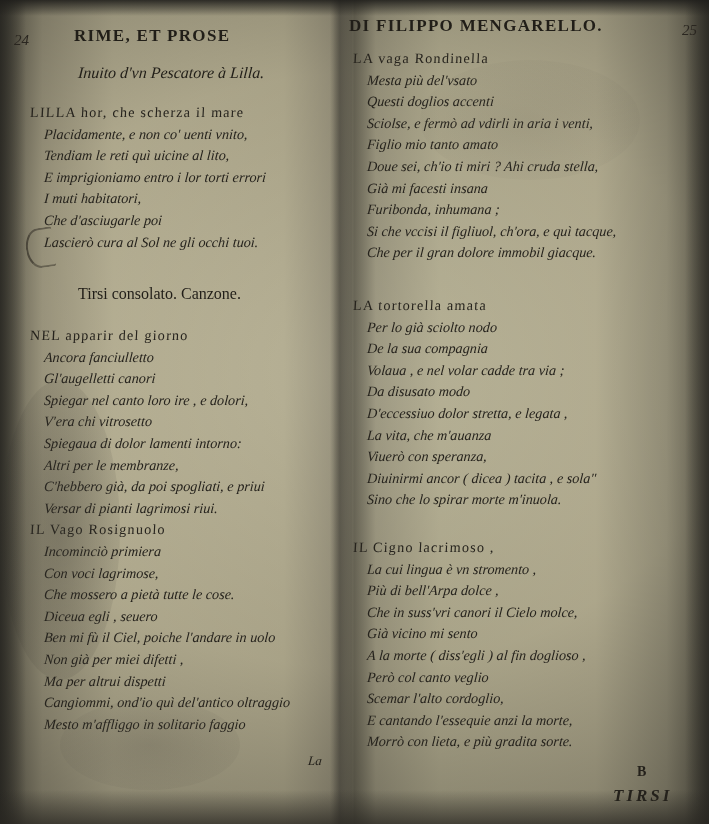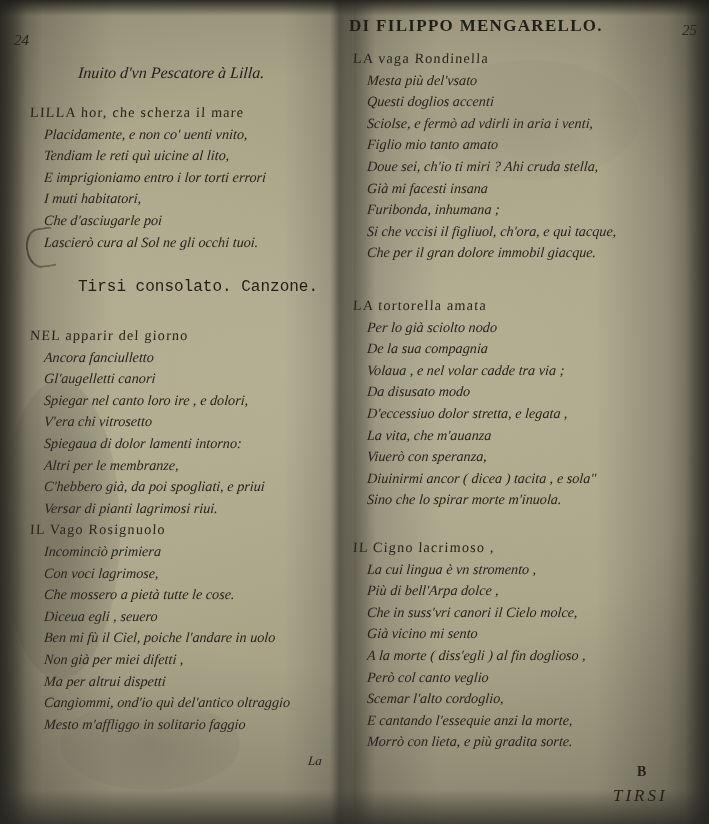--- a/index.html
+++ b/index.html
@@ -116,21 +116,21 @@
   .signature {
     position: absolute;
     font-size: 14px;
     font-weight: 600;
   }
   .sig-big {
     position: absolute;
     font-size: 17px;
     letter-spacing: 3px;
     font-style: italic;
-    font-weight: 400;
+    font-weight: 700;
   }
   
   .ink-mark {
     position: absolute;
     left: 18px;
     top: 228px;
     width: 26px;
     height: 36px;
     border-left: 2px solid rgba(40,36,30,0.75);
     border-top: 2px solid rgba(40,36,30,0.6);
@@ -153,36 +153,37 @@
   <div id="gutter"></div>
   <div class="leftedge"></div>
   <div class="rightedge"></div>
   <div id="topband"></div>
   <div id="bottomband"></div>
 
   <div class="page-col" id="left-col">
 
     <div class="folio" style="left:6px; top:32px;">24</div>
 
+    <div class="running-head" style="left:66px; top:26px;">RIME, ET PROSE</div>
 
     <div class="section-title" style="left:70px; top:64px; font-style:italic; transform:skewX(-4deg);">Inuito d'vn Pescatore à Lilla.</div>
 
     <div class="poem" style="left:22px; top:102px;">
       <div class="ln cap">LILLA hor, che scherza il mare</div>
       <div class="ln ind">Placidamente, e non co' uenti vnito,</div>
       <div class="ln ind">Tendiam le reti quì uicine al lito,</div>
       <div class="ln ind">E imprigioniamo entro i lor torti errori</div>
       <div class="ln ind">I muti habitatori,</div>
       <div class="ln ind">Che d'asciugarle poi</div>
       <div class="ln ind">Lascierò cura al Sol ne gli occhi tuoi.</div>
     </div>
 
     <div class="ink-mark"></div>
 
-    <div class="section-title" style="left:70px; top:278px;font-family:Liberation Mono, monospace;">Tirsi consolato.   Canzone.</div>
+    <div class="section-title" style="left:70px; top:285px;">Tirsi consolato.   Canzone.</div>
 
     <div class="poem" style="left:22px; top:325px;">
       <div class="ln cap">NEL apparir del giorno</div>
       <div class="ln ind">Ancora fanciulletto</div>
       <div class="ln ind">Gl'augelletti canori</div>
       <div class="ln ind">Spiegar nel canto loro ire , e dolori,</div>
       <div class="ln ind">V'era chi vitrosetto</div>
       <div class="ln ind">Spiegaua di dolor lamenti intorno:</div>
       <div class="ln ind">Altri per le membranze,</div>
       <div class="ln ind">C'hebbero già, da poi spogliati, e priui</div>

